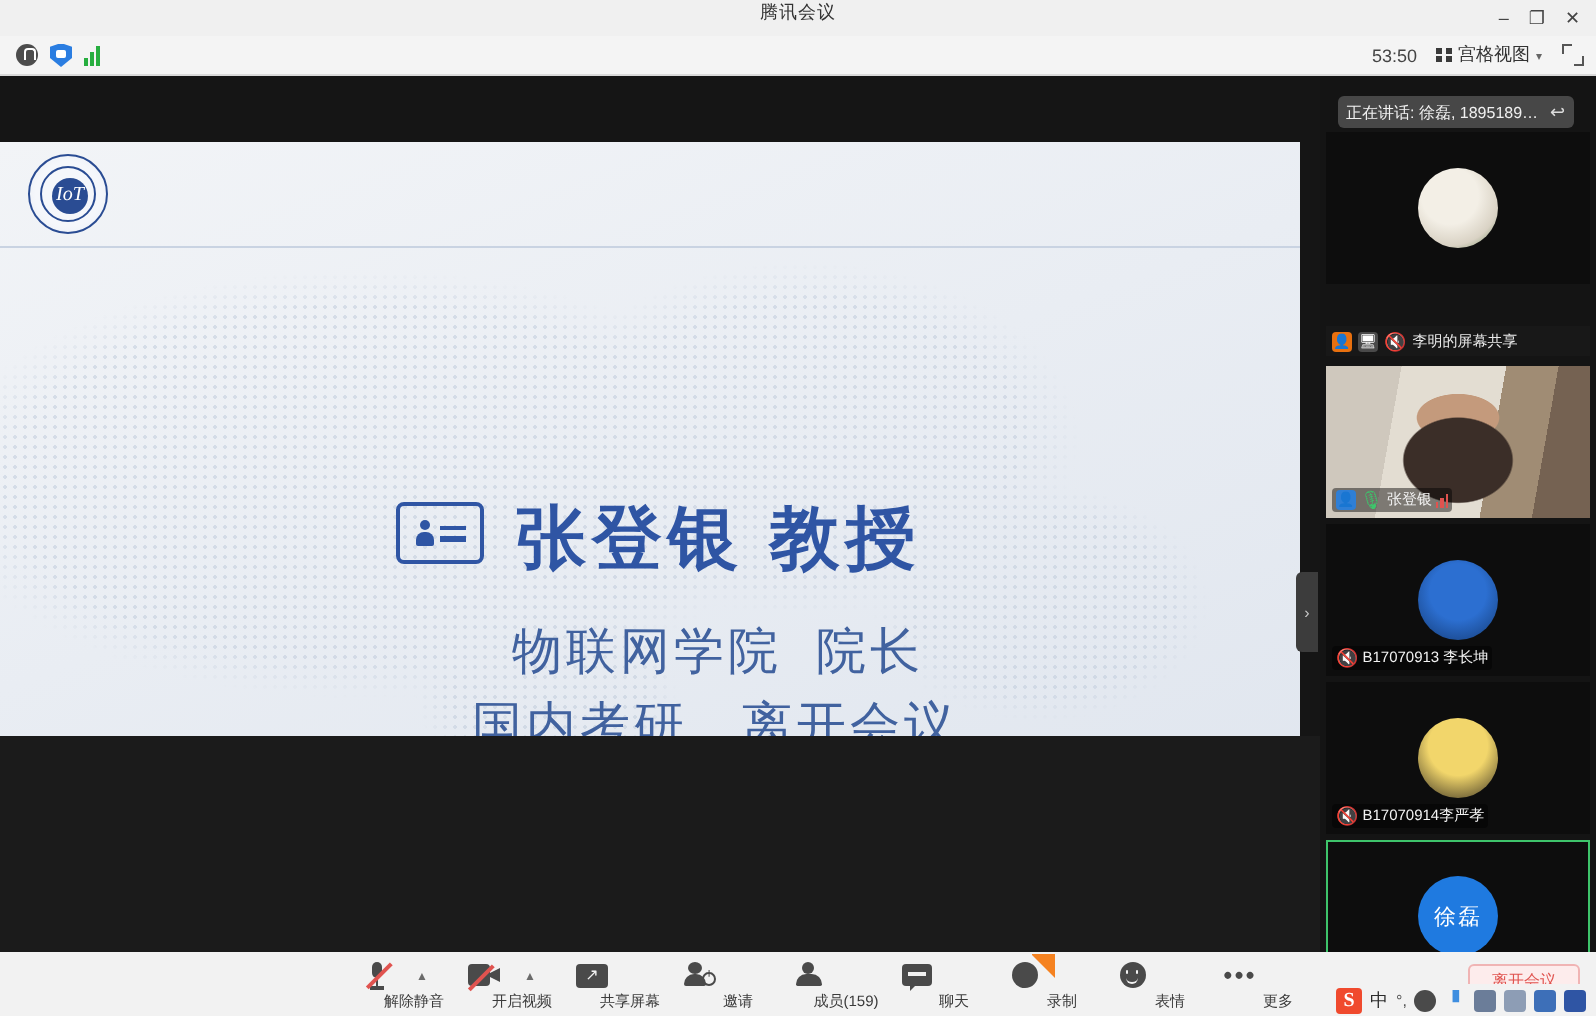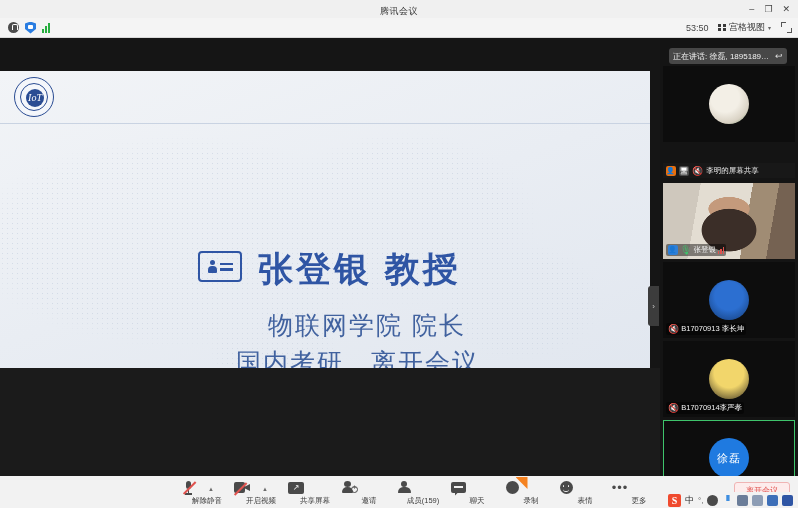--- a/index.html
+++ b/index.html
@@ -8,21 +8,21 @@
     font-family: "Liberation Sans", sans-serif;
     overflow: hidden;
     background: #1e1e1e;
   }
   #app { position: relative; width: 798px; height: 508px; }
 
   
   .titlebar {
     position: absolute; left: 0; top: 0; width: 798px; height: 18px;
     background: #f0f0f0;
-    display: flex; align-items: flex-end; justify-content: center;
+    display: flex; align-items: flex-start; justify-content: center;
   }
   .titlebar .title { font-size: 9px; color: #333; letter-spacing: .5px; }
   .winbtns {
     position: absolute; right: 2px; top: 0; height: 18px;
     display: flex; align-items: center; gap: 10px; padding-right: 6px;
   }
   .winbtn { font-size: 9px; color: #444; line-height: 1; cursor: default; }
 
   
   .appbar {
@@ -148,22 +148,22 @@
   .id-badge .lines { display:flex; flex-direction:column; gap:3px; }
   .id-badge .lines i { display:block; width:13px; height:2.5px; background:#2f55a4; }
 
   .slide-title {
     position: absolute; left: 258px; top: 175px;
     font-size: 35px; font-weight: bold; color: #2f55a4;
     letter-spacing: 3px; white-space: nowrap;
     font-family: "Liberation Sans", sans-serif;
   }
   .slide-line2 {
-    position: absolute; left: 268px; top: 238px;
-    font-size: 25px; color: #41629f; letter-spacing: 2px; white-space: nowrap;
+    position: absolute; left: 256px; top: 238px;
+    font-size: 25px; color: #41629f; letter-spacing: 2px; white-space: nowrap; font-family: Liberation Mono, monospace;
   }
   .slide-line3 {
     position: absolute; left: 236px; top: 275px;
     font-size: 25px; color: #41629f; letter-spacing: 2px; white-space: nowrap;
   }
 
   
   .float-bar {
     position: absolute; left: 6px; top: 412px;
     height: 19px; padding: 0 4px; border-radius: 10px;

